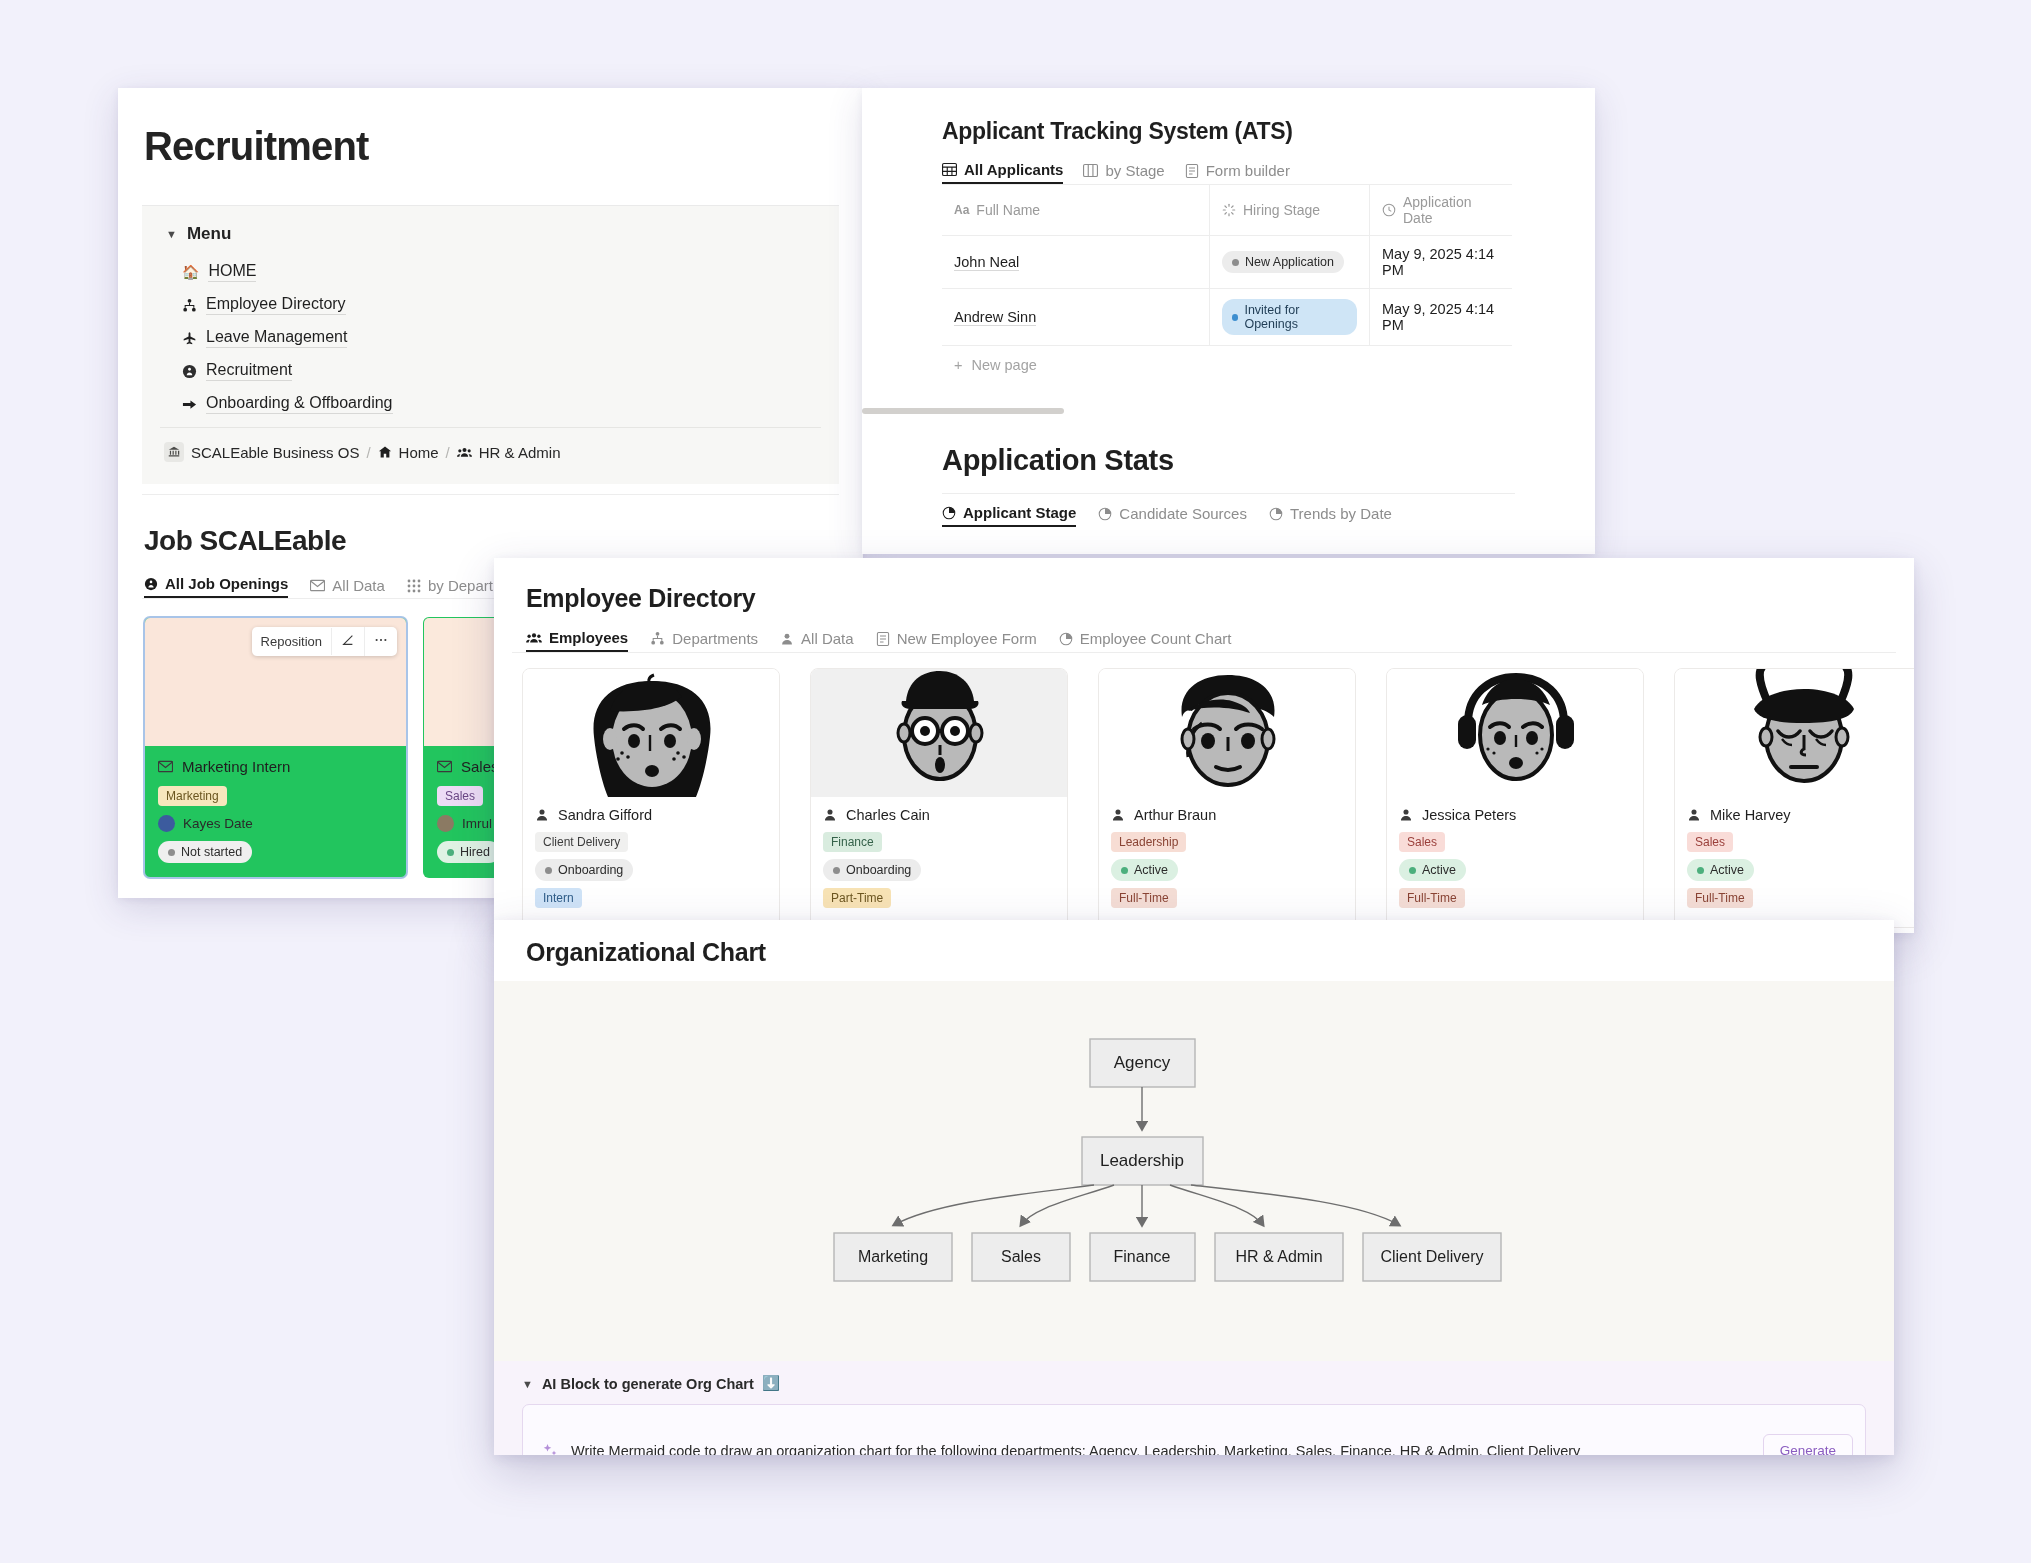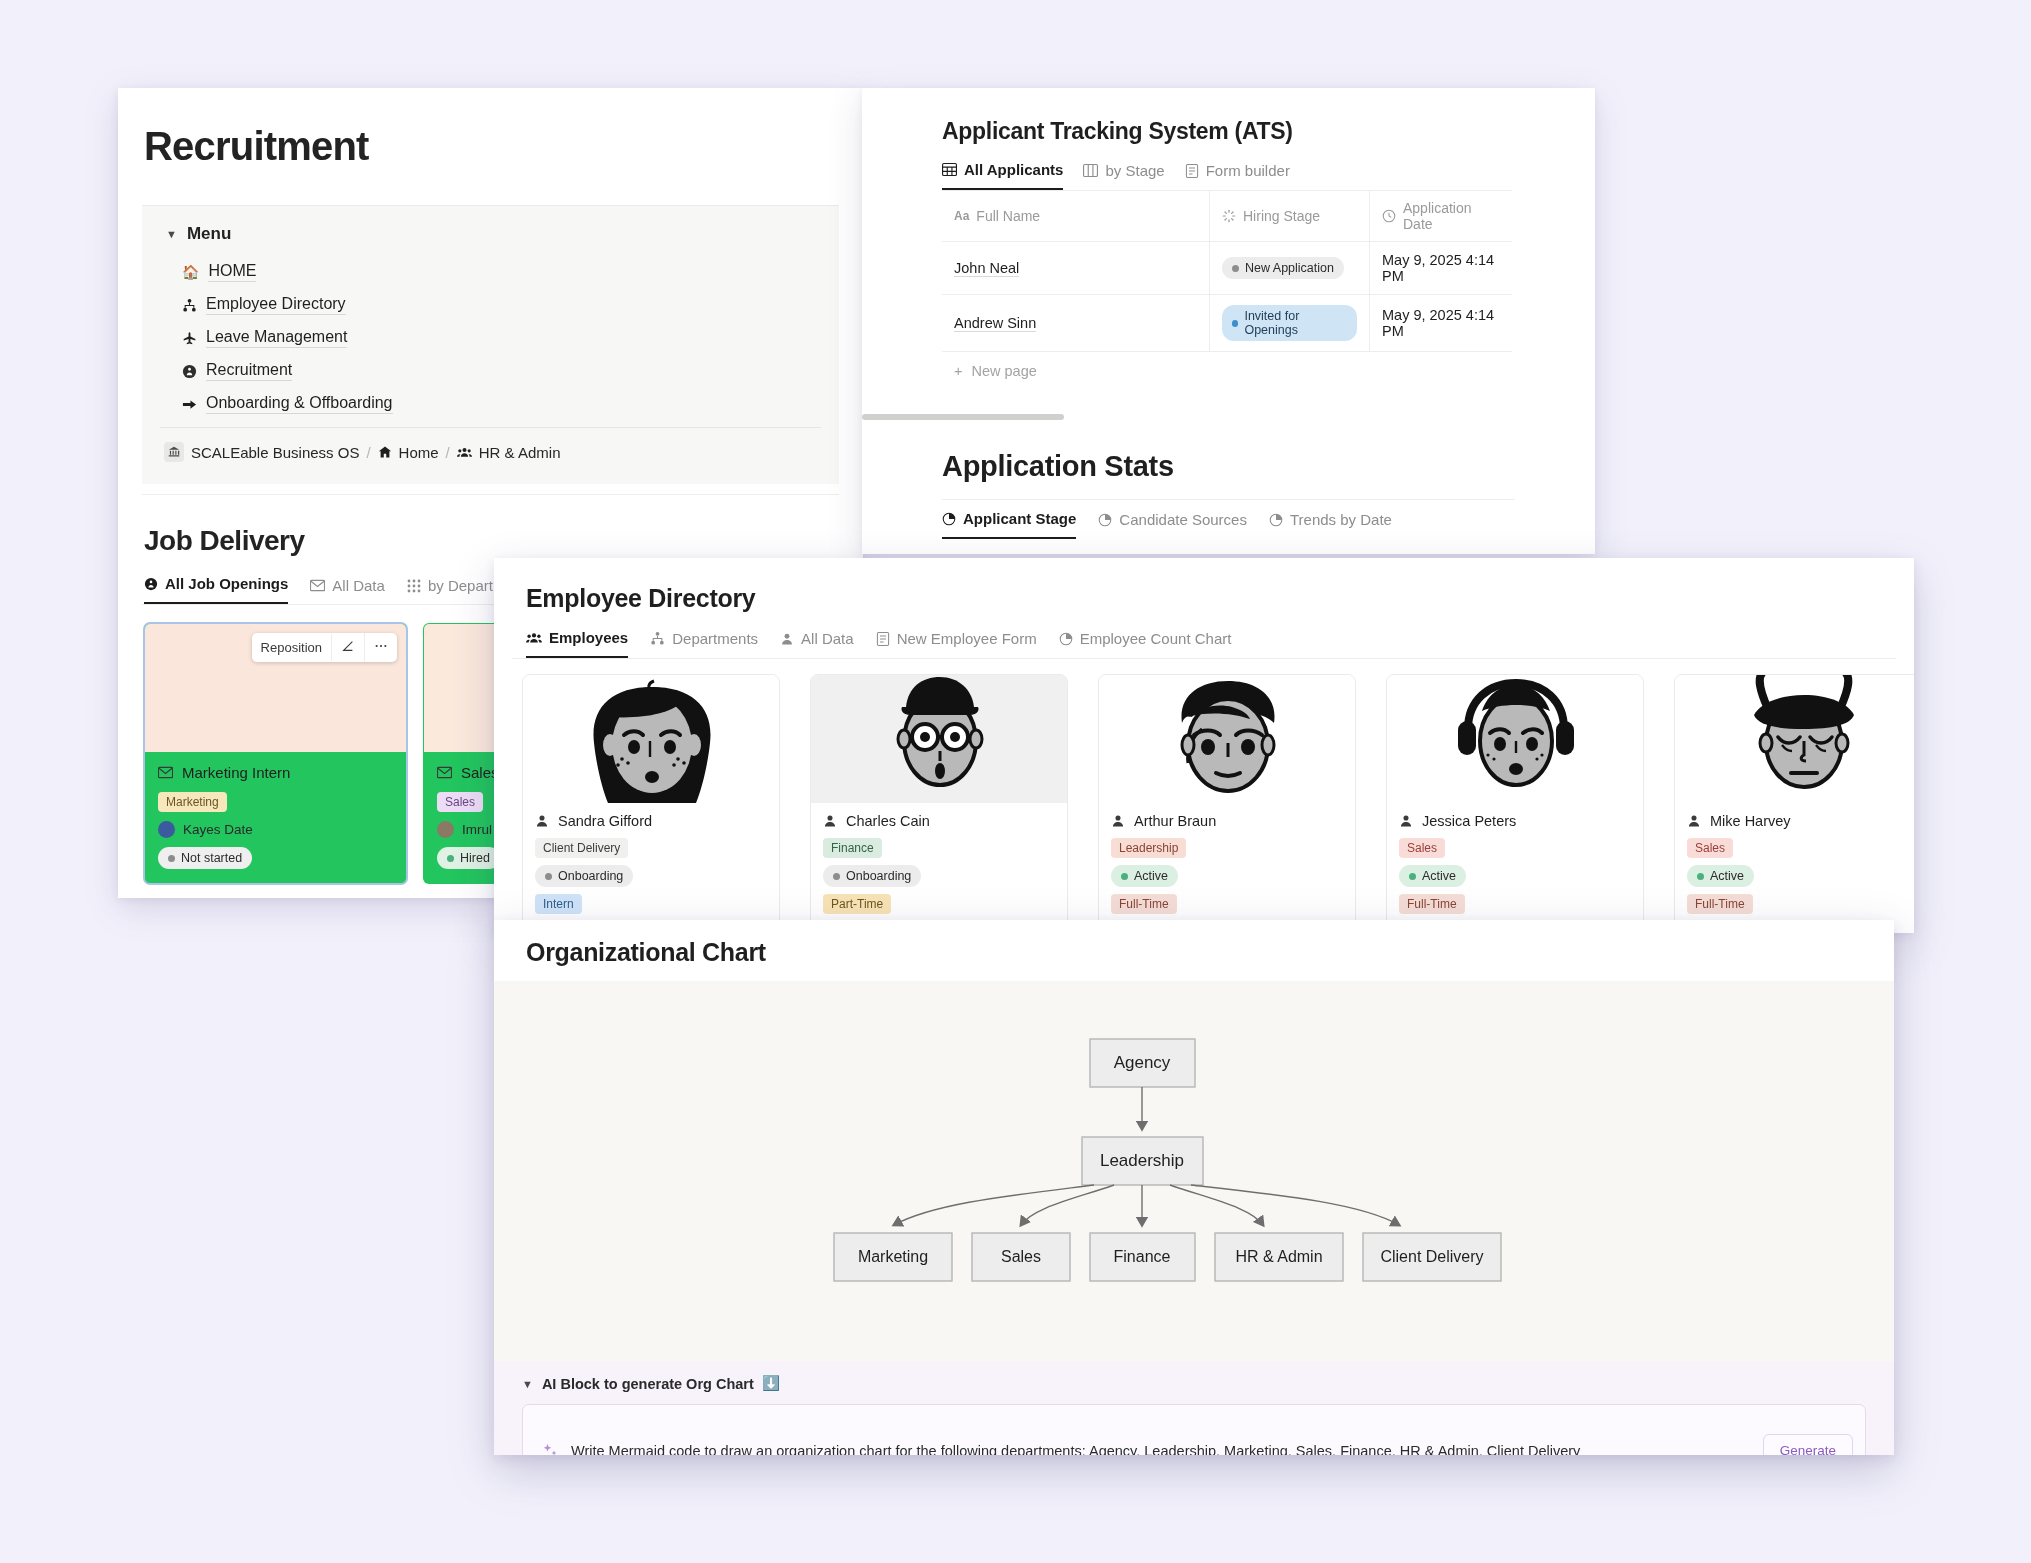--- a/index.html
+++ b/index.html
@@ -47,21 +47,21 @@
     display: inline-flex; align-items: center; justify-content: center; font-size: 12px;
   }
   .jo-divider { height: 1px; background: #ededed; margin: 10px 24px 0 24px; }
   .jo-title {
     font-size: 28px; font-weight: bold; color: #232323;
     padding: 30px 0 0 26px; letter-spacing: -0.5px;
   }
   .tabs { display: flex; align-items: flex-end; gap: 22px; padding: 18px 0 0 26px; position: relative; }
   .tab {
     display: flex; align-items: center; gap: 7px; font-size: 15px;
-    color: #8d8d8d; padding-bottom: 10px; white-space: nowrap;
+    color: #8d8d8d; padding-bottom: 4px; white-space: nowrap;
   }
   .tab.active { color: #1c1c1c; font-weight: bold; border-bottom: 2px solid #1c1c1c; }
   .tabs-rule { height: 1px; background: #ededed; margin: 0 24px; }
   .cards-row { display: flex; gap: 16px; padding: 18px 0 0 26px; }
   .job-card {
     width: 263px; border-radius: 6px; overflow: hidden;
     border: 1px solid transparent; background: #22c55e;
   }
   .job-card.selected { border-color: #a8c4e8; box-shadow: 0 0 0 1px #a8c4e8; }
   .job-cover { height: 128px; background: #fae6da; position: relative; }
@@ -229,21 +229,21 @@
             <circle cx="3.4" cy="6" r="1.9" fill="#1f1f1f"></circle>
             <circle cx="14.6" cy="6" r="1.9" fill="#1f1f1f"></circle>
             <path d="M4.6 13c0-2.3 2-4 4.4-4s4.4 1.7 4.4 4zM0 13c0-1.7 1.3-3 3-3 .4 0 .8.1 1.1.2A6 6 0 0 0 2.8 13zM18 13h-2.8a6 6 0 0 0-1.3-2.8c.3-.1.7-.2 1.1-.2 1.7 0 3 1.3 3 3z" fill="#1f1f1f"></path>
           </svg>
       </span>
       <span>HR &amp; Admin</span>
     </div>
   </div>
 
   <div class="jo-divider"></div>
-  <div class="jo-title">Job Delivery</div>
+  <div class="jo-title">Job SCALEable</div>
 
   <div class="tabs">
     <div class="tab active">
       <span class="ico">
         <svg width="14" height="14" viewBox="0 0 16 16">
             <circle cx="8" cy="8" r="7" fill="#1c1c1c"></circle>
             <circle cx="8" cy="5.6" r="1.5" fill="#fff"></circle>
             <path d="M5 12c0-1.7 1.4-3 3-3s3 1.3 3 3z" fill="#fff"></path>
           </svg>
       </span>

